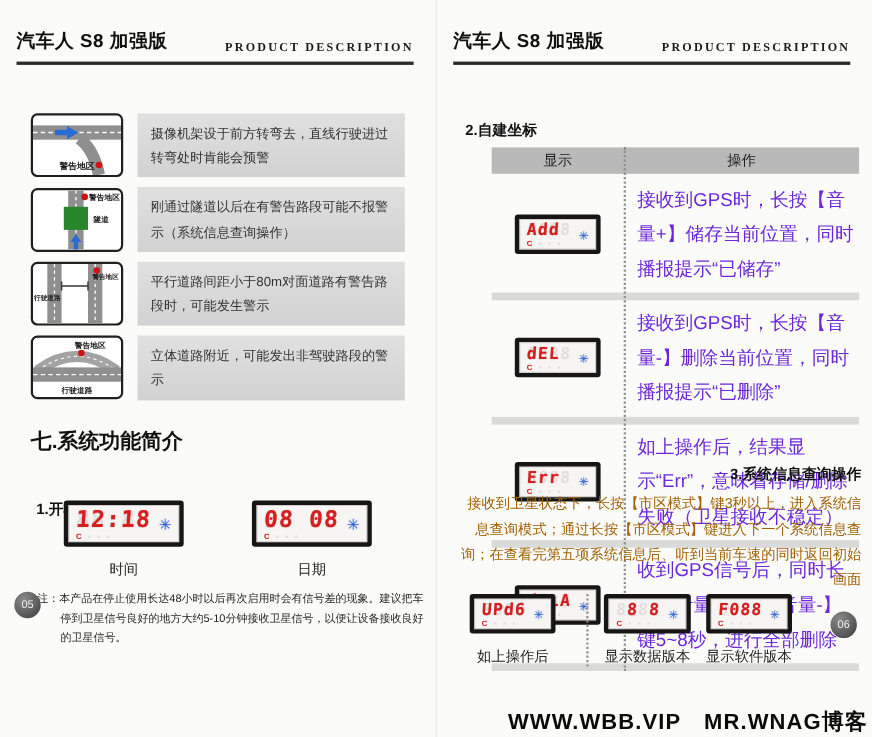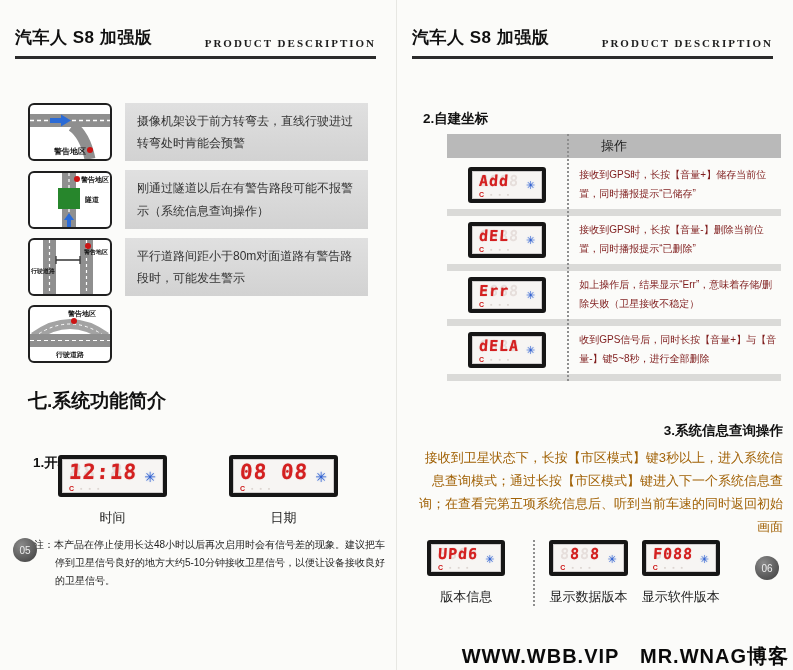--- a/index.html
+++ b/index.html
@@ -69,21 +69,21 @@
   
   #sec2-title{top:110px;left:26px;}
   .tbl{position:absolute;top:134px;left:50px;width:334px;}
   .tbl-inner{position:relative;}
   .tbl-header{background:#b9b9b9;height:24px;display:flex;align-items:center;
     font-size:13px;color:#1d1d1d;margin-bottom:3px;}
   .th-disp{width:36%;text-align:center;}
   .th-op{flex:1;text-align:center;}
   .tbl-row{display:flex;align-items:center;padding:5px 0 6px 0;border-bottom:7px solid #dadad8;}
   .cell-disp{width:36%;display:flex;justify-content:center;}
-  .cell-op{flex:1;font-size:10px;line-height:1.85;color:#7f1d1d;padding:0 2px 0 12px;}
+  .cell-op{flex:1;font-size:17px;line-height:1.85;color:#6d28d9;padding:0 2px 0 12px;}
   .tbl-divider{position:absolute;top:0;bottom:0;left:36%;border-left:2px dotted #8f8f8f;}
 
   .sec3{position:absolute;top:422px;left:16px;width:370px;text-align:right;}
   .sec3 .sec-sub2{font-size:13.5px;font-weight:bold;color:#111;margin-bottom:6px;}
   .sec3 p{margin:0;font-size:13px;line-height:1.78;color:#a16207;}
 
   .bottom-leds{position:absolute;top:540px;left:30px;display:flex;align-items:stretch;}
   .vdiv{border-left:2px dotted #8f8f8f;margin:0 14px;}
   .bottom-leds .led-block{margin-right:14px;}
   .bottom-leds .led-label{font-size:13px;}
@@ -165,20 +165,23 @@
         <svg width="80" height="54" viewBox="0 0 80 54">
           <path d="M4 30 Q40 4 76 30" stroke="#a3a3a3" stroke-width="10" fill="none"></path>
           <path d="M4 30 Q40 4 76 30" stroke="#fff" stroke-width="1" fill="none" stroke-dasharray="3 3"></path>
           <rect x="0" y="27" width="80" height="13" fill="#8f8f8f"></rect>
           <line x1="0" y1="33.5" x2="80" y2="33.5" stroke="#fff" stroke-width="1.2" stroke-dasharray="4 3"></line>
           <circle cx="44" cy="14" r="3" fill="#cc1414"></circle>
           <text x="38" y="9" font-size="7">警告地区</text>
           <text x="26" y="50" font-size="7">行驶道路</text>
         </svg>
       </div>
+      <div class="warn-text">
+          <span>立体道路附近，可能发出非驾驶路段的警示</span>
+        </div>
     </div>
 
   </div>
 
   <div class="sec-big">七.系统功能简介</div>
   <div class="sec-sub" id="sub-boot">1.开机画面</div>
 
   <div class="boot-row">
     <div class="led-block">
       <div class="led led-lg">
@@ -227,20 +230,21 @@
   <div class="page-header">
     <span class="brand">汽车人 S8 加强版</span>
     <span class="prod-desc">PRODUCT DESCRIPTION</span>
   </div>
 
   <div class="sec-sub" id="sec2-title">2.自建坐标</div>
 
   <div class="tbl">
     <div class="tbl-inner">
       <div class="tbl-header">
+        <span class="th-disp">显示</span>
         <span class="th-op">操作</span>
       </div>
 
       <div class="tbl-row">
         <div class="cell-disp">
           <div class="led led-sm">
             <div class="led-main">
               <div class="led-screen">
                 <span class="led-ghost">8888</span>
                 <span class="led-value">Add</span>
@@ -330,21 +334,21 @@
             <span class="led-ghost">8888</span>
             <span class="led-value">UPd6</span>
           </div>
           <div class="led-indicators">
             <span class="ind-c">C</span>
             <span class="ind-ghost">▪ ▪ ▪</span>
           </div>
         </div>
         <span class="led-sat">✳</span>
       </div>
-      <div class="led-label">版本信息</div>
+      <div class="led-label">如上操作后</div>
     </div>
 
     <div class="vdiv"></div>
 
     <div class="led-block">
       <div class="led led-sm">
         <div class="led-main">
           <div class="led-screen">
             <span class="led-ghost">8888</span>
             <span class="led-value"> 8 8</span>

